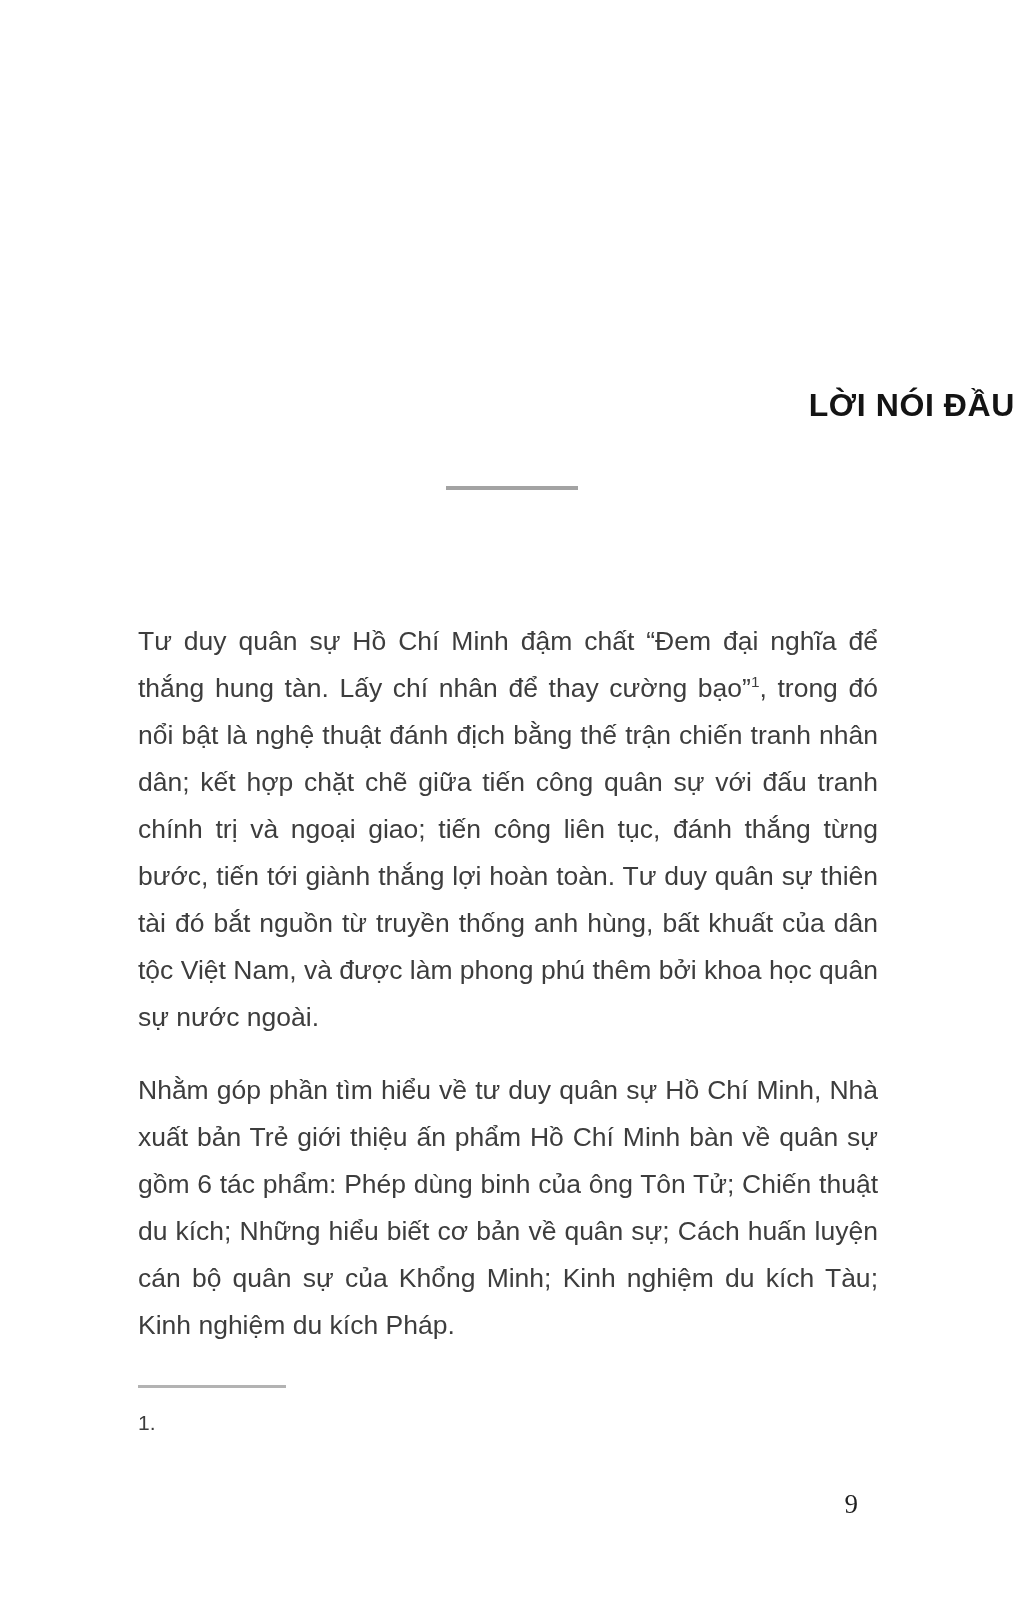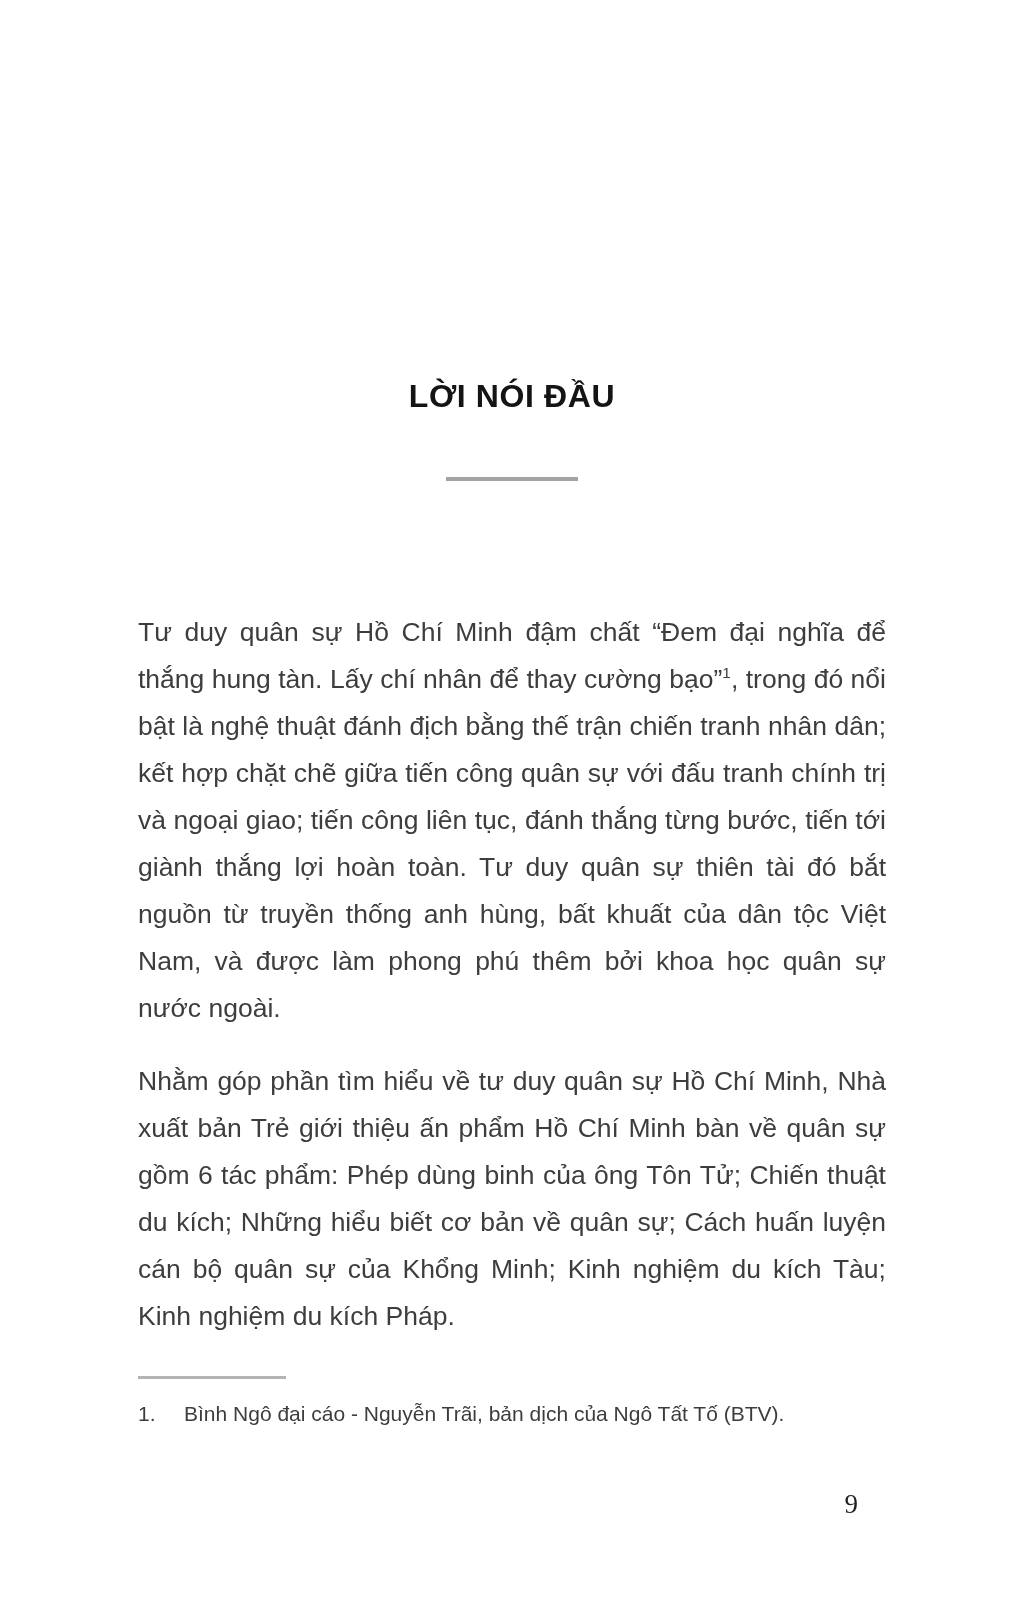--- a/index.html
+++ b/index.html
@@ -10,23 +10,23 @@
     width: 1024px;
     height: 1615px;
     margin: 0 auto;
     background: #ffffff;
     font-family: "Liberation Sans", sans-serif;
     color: #3d3d3d;
     overflow: hidden;
   }
 
   .chapter-title {
-    margin: 0;
+    margin: 9px;
     padding-top: 378px;
-    text-align: center;
+    text-align: right;
     font-size: 32px;
     font-weight: 800;
     letter-spacing: 0.6px;
     color: #141414;
   }
 
   .divider {
     width: 132px;
     height: 4px;
     background: #a3a3a3;
@@ -34,21 +34,21 @@
   }
 
   .body-text {
     margin: 128px 138px 0 138px;
     font-size: 26.5px;
     line-height: 47px;
     text-align: justify;
     color: #3d3d3d;
   }
 
-  .body-text p { margin: 0 0 26px 0; }
+  .body-text p { margin: 0 8px 26px 0; }
   .body-text p:last-child { margin-bottom: 0; }
 
   sup.fn-ref {
     font-size: 0.58em;
     vertical-align: super;
     line-height: 0;
   }
 
   .italic { }
 
@@ -93,19 +93,18 @@
     <p><span>Tư duy quân sự Hồ Chí Minh đậm chất “Đem đại nghĩa để thắng hung tàn. Lấy chí nhân để thay cường bạo”</span><sup class="fn-ref">1</sup><span>, trong đó nổi bật là nghệ thuật đánh địch bằng thế trận chiến tranh nhân dân; kết hợp chặt chẽ giữa tiến công quân sự với đấu tranh chính trị và ngoại giao; tiến công liên tục, đánh thắng từng bước, tiến tới giành thắng lợi hoàn toàn. Tư duy quân sự thiên tài đó bắt nguồn từ truyền thống anh hùng, bất khuất của dân tộc Việt Nam, và được làm phong phú thêm bởi khoa học quân sự nước ngoài.</span></p>
 
     <p><span>Nhằm góp phần tìm hiểu về tư duy quân sự Hồ Chí Minh, Nhà xuất bản Trẻ giới thiệu ấn phẩm </span><span class="italic">Hồ Chí Minh bàn về quân sự</span><span> gồm 6 tác phẩm: </span><span class="italic">Phép dùng binh của ông Tôn Tử</span><span>; </span><span class="italic">Chiến thuật du kích</span><span>; </span><span class="italic">Những hiểu biết cơ bản về quân sự</span><span>; </span><span class="italic">Cách huấn luyện cán bộ quân sự của Khổng Minh</span><span>; </span><span class="italic">Kinh nghiệm du kích Tàu</span><span>; </span><span class="italic">Kinh nghiệm du kích Pháp</span><span>.</span></p>
 
   </div>
 
   <div class="footnote-area">
     <div class="footnote-sep"></div>
     <div class="footnote">
       <span class="marker">1.</span>
-      <span><span class="italic">Bình Ngô đại cáo</span><span> - Nguyễn Trãi, bản dịch của Ngô Tất Tố (BTV).</span></span>
     </div>
   </div>
 
   <div class="page-number">9</div>
 
 </div>
 
 </body></html>

